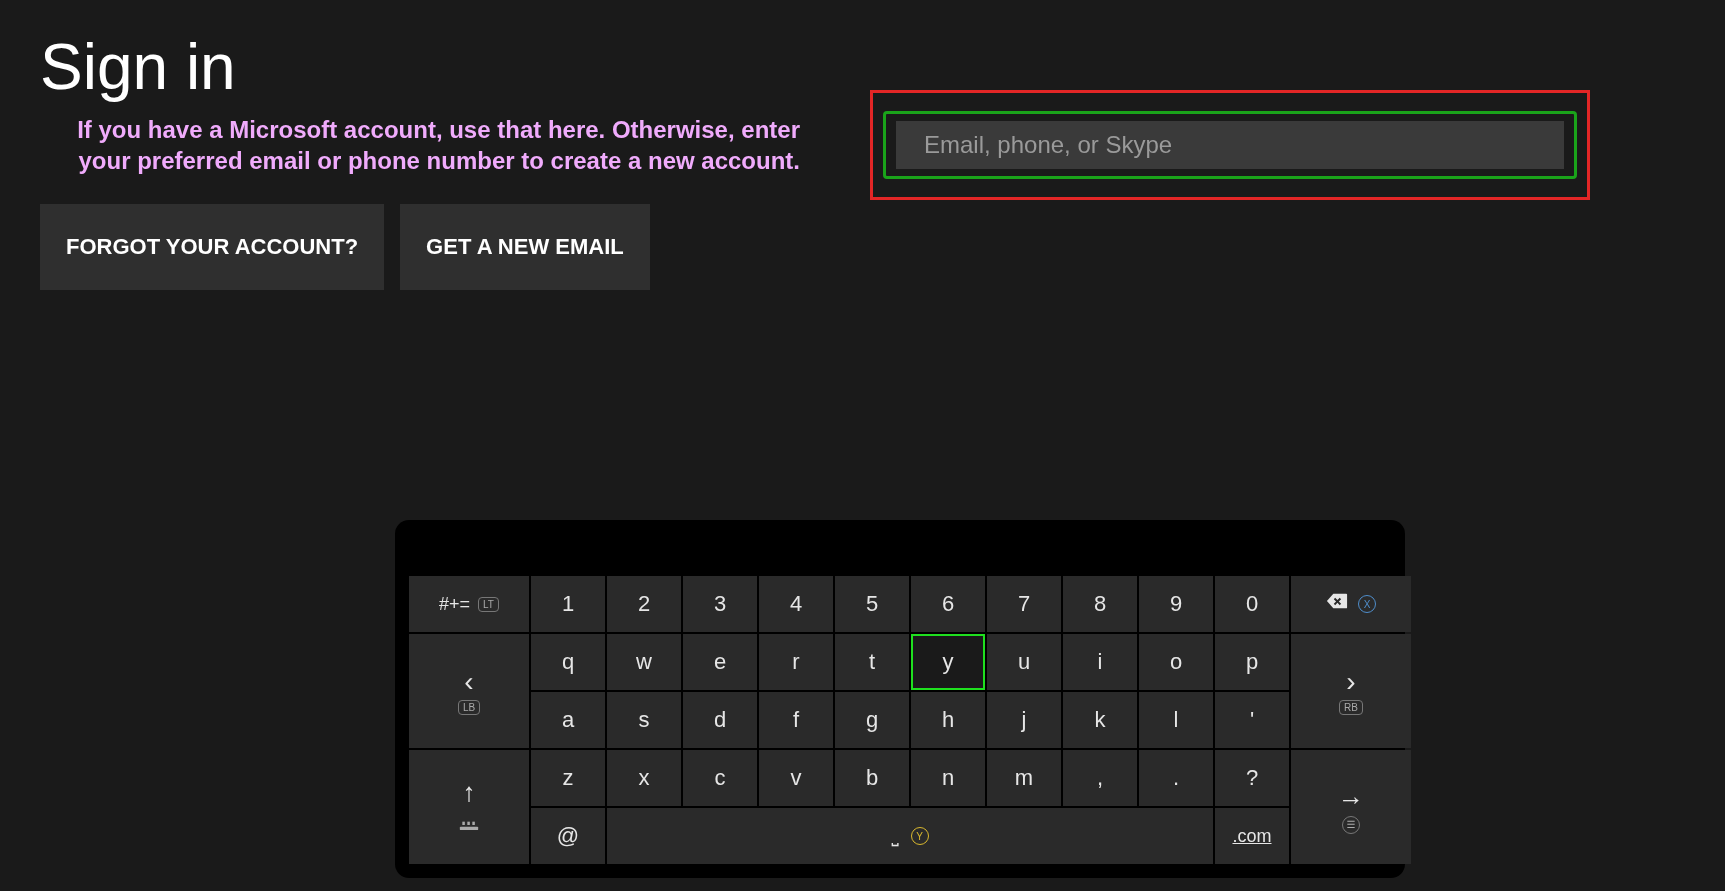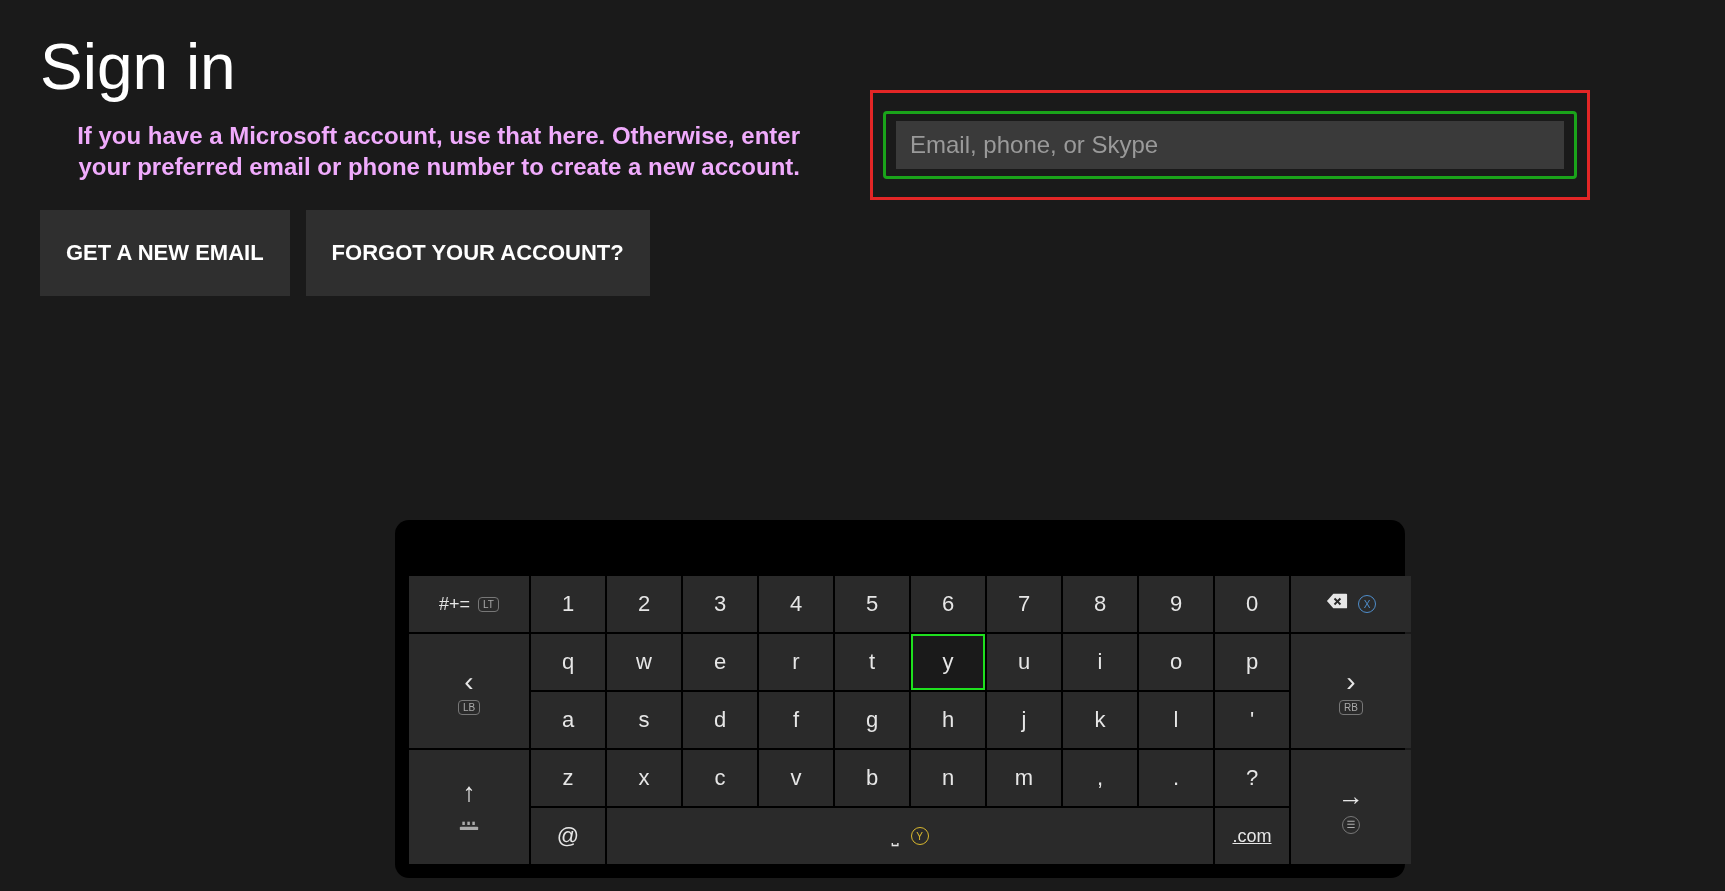--- a/index.html
+++ b/index.html
@@ -15,21 +15,21 @@
     color: #fff;
     overflow: hidden;
     position: relative;
   }
   .page {
     padding: 30px 40px;
   }
   .title {
     font-size: 64px;
     font-weight: 300;
-    margin-bottom: 16px;
+    margin-bottom: 10px;
     color: #fff;
   }
   .subtitle {
     font-size: 24px;
     font-weight: 700;
     color: #f0abfc;
     max-width: 760px;
     line-height: 1.3;
     margin-bottom: 28px;
     text-align: right;
@@ -69,21 +69,21 @@
     align-items: center;
     padding: 0 10px;
   }
   .signin-input {
     width: 100%;
     height: 48px;
     background: #3a3a3a;
     border: none;
     color: #fff;
     font-size: 24px;
-    padding: 0 14px;
+    padding: 0 28px;
     outline: none;
     font-family: inherit;
   }
   .signin-input::placeholder {
     color: #9a9a9a;
   }
 
   
   .keyboard {
     position: absolute;
@@ -151,22 +151,22 @@
   .space-glyph { font-size:18px; letter-spacing:2px;}
 </style>
 </head>
 <body>
 
 <div class="page">
   <h1 class="title">Sign in</h1>
   <p class="subtitle">If you have a Microsoft account, use that here. Otherwise, enter your preferred email or phone number to create a new account.</p>
 
   <div class="buttons-row">
+    <button class="action-btn">FORGOT YOUR ACCOUNT?</button>
     <button class="action-btn">GET A NEW EMAIL</button>
-    <button class="action-btn">FORGOT YOUR ACCOUNT?</button>
   </div>
 </div>
 
 <div class="input-wrap-outer">
   <div class="input-wrap-inner">
     <input class="signin-input" type="text" placeholder="Email, phone, or Skype" style="">
   </div>
 </div>
 
 <div class="keyboard">

